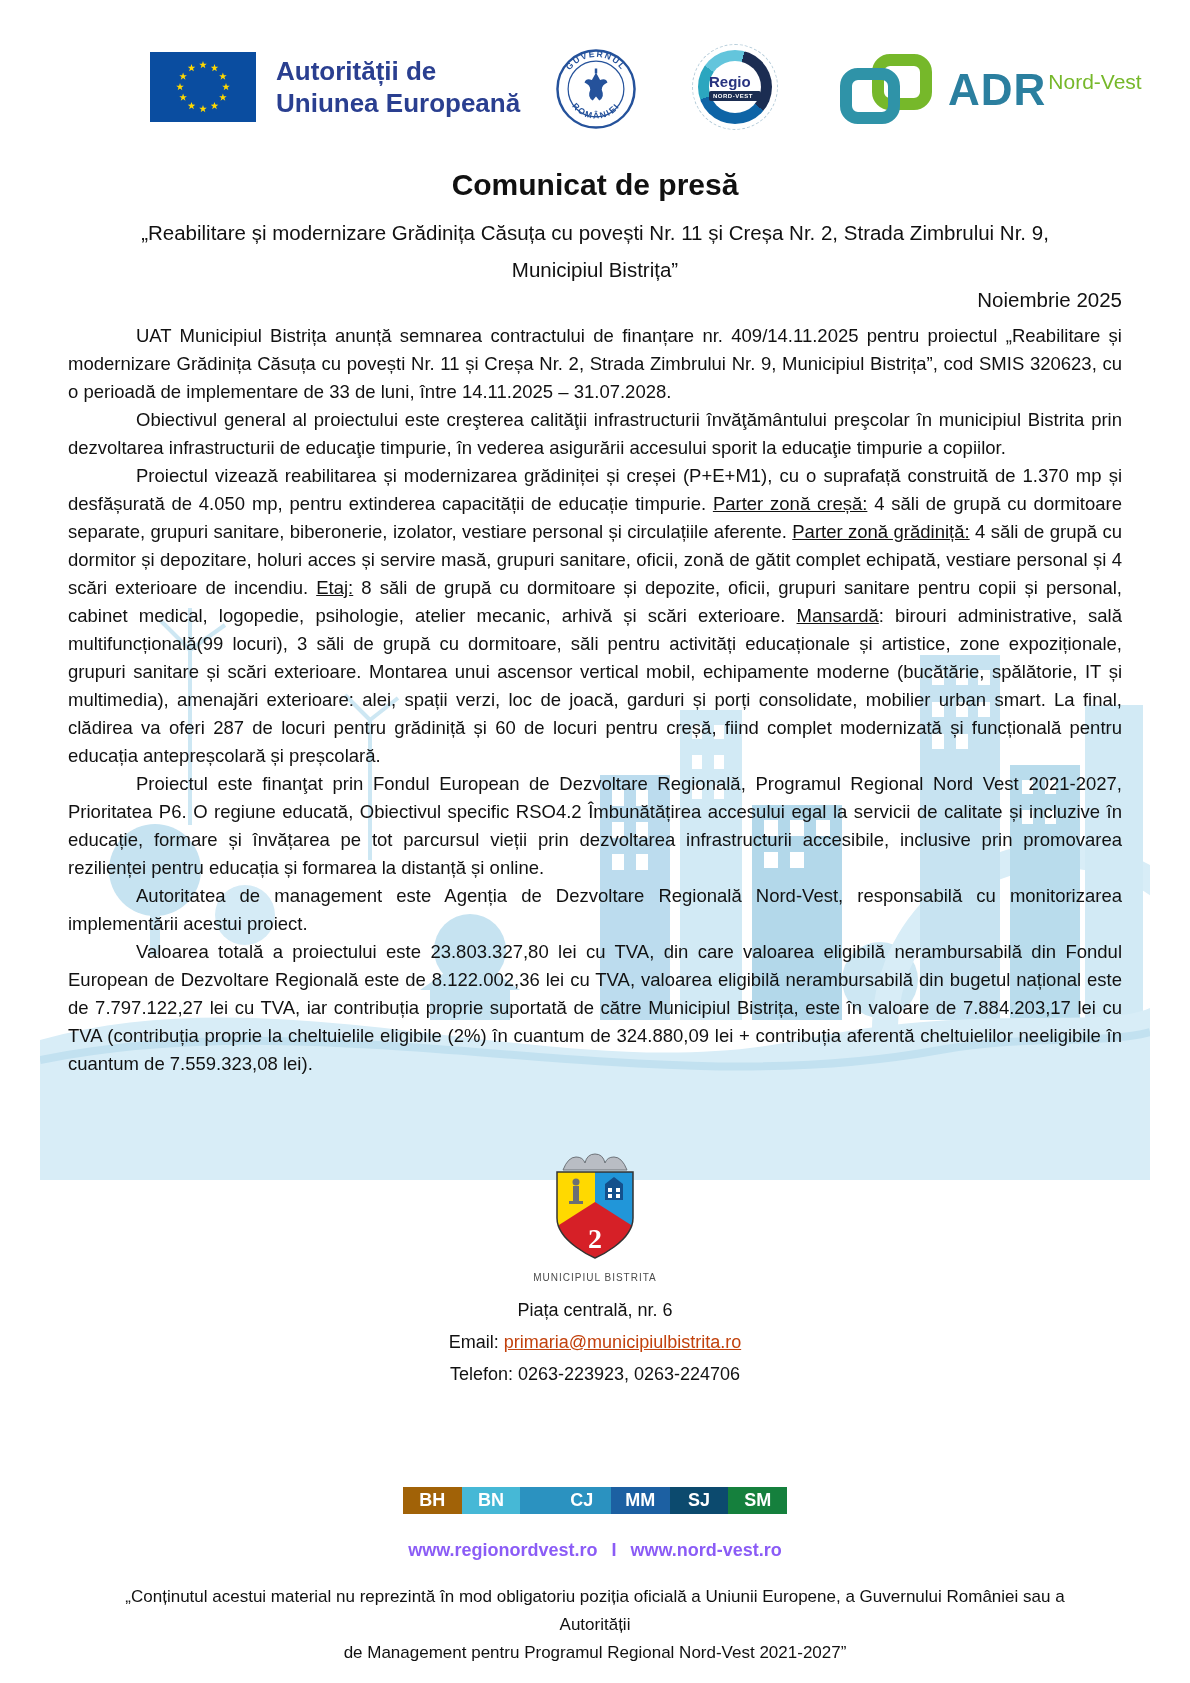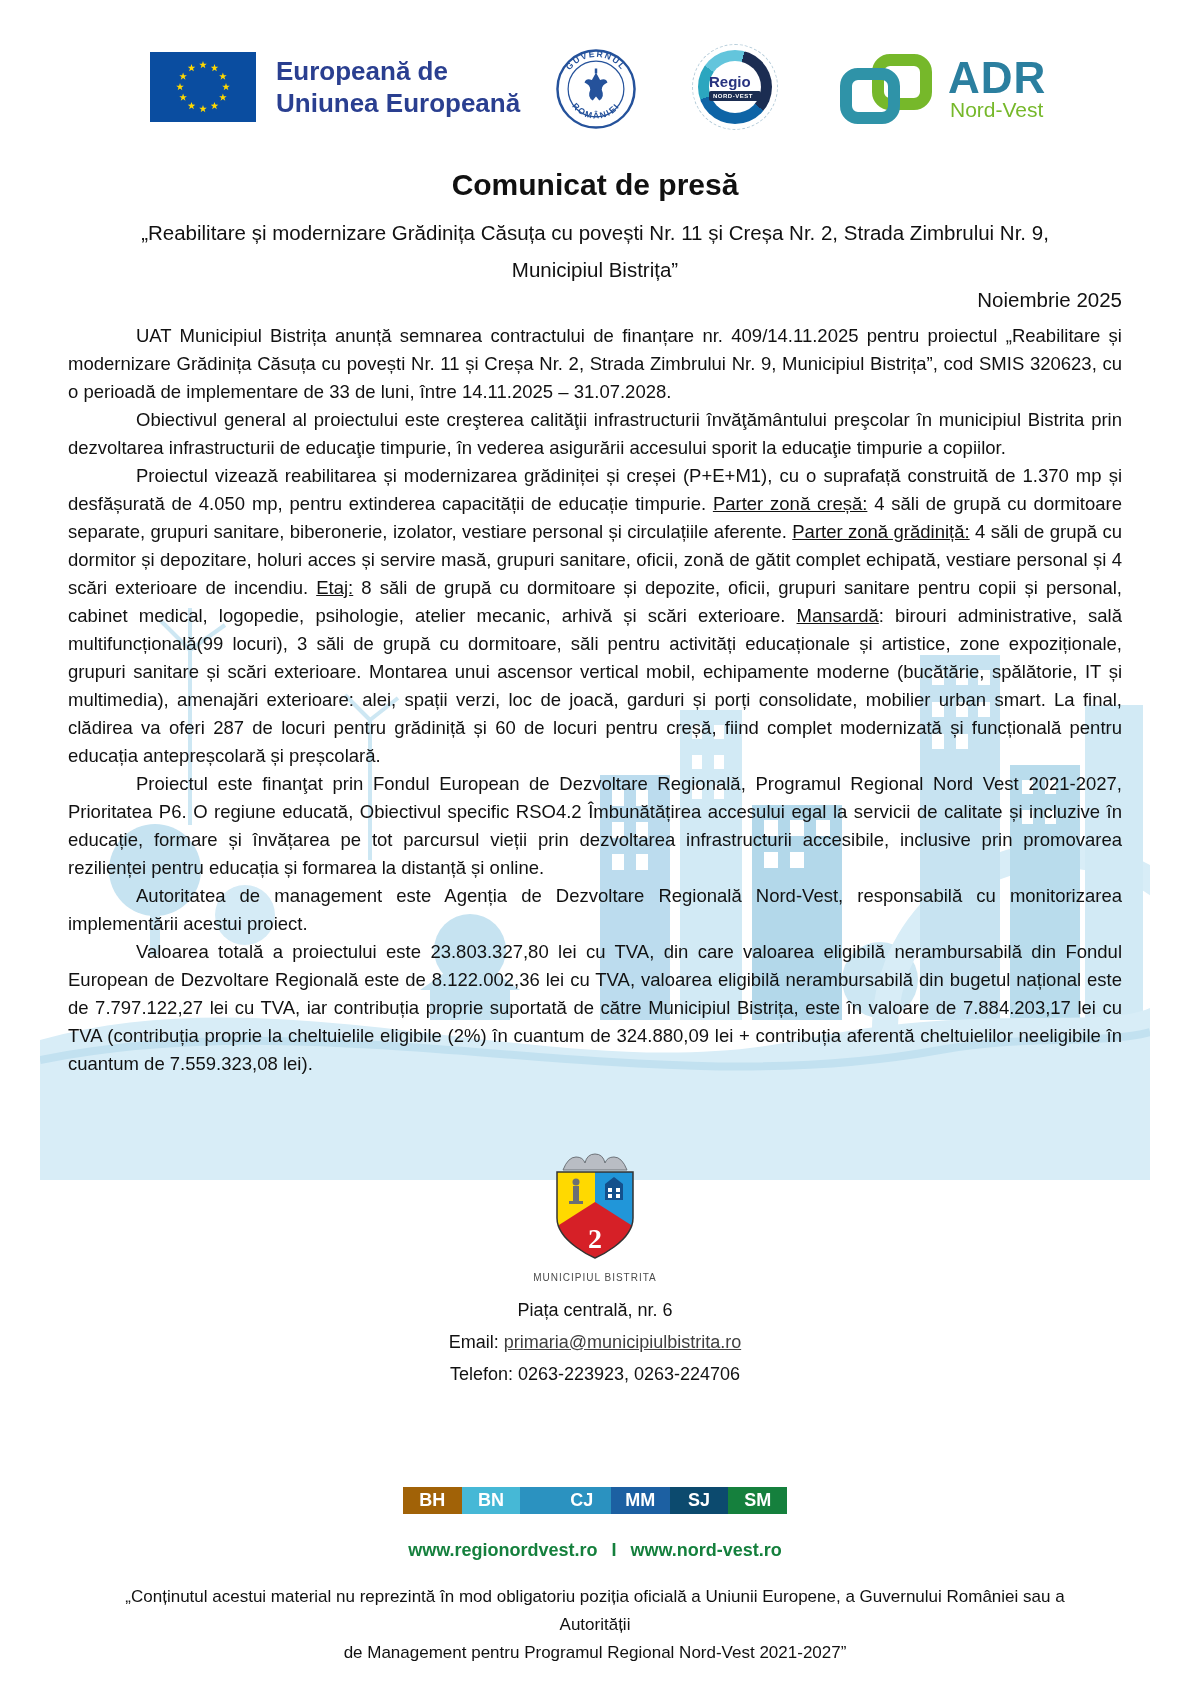--- a/index.html
+++ b/index.html
@@ -21,42 +21,42 @@
   .gov-seal{position:absolute;left:555px;top:48px;width:82px;height:82px;}
   .regio-logo{position:absolute;left:698px;top:50px;width:74px;height:74px;}
   .regio-dash{position:absolute;left:-6px;top:-6px;width:84px;height:84px;border:1px dashed #b6cdda;border-radius:50%;}
   .regio-ring{position:absolute;left:0;top:0;width:74px;height:74px;border-radius:50%;
     background:conic-gradient(from -55deg,#63c5dc 0deg 70deg,#1b2d52 70deg 185deg,#0e64a6 185deg 305deg,#2ba6bf 305deg 360deg);}
   .regio-center{position:absolute;left:11px;top:11px;width:52px;height:52px;border-radius:50%;background:#fff;
     display:flex;flex-direction:column;justify-content:center;}
   .regio-name{color:#283380;font-weight:bold;font-size:15px;line-height:15px;}
   .regio-sub{margin-top:2px;background:#1b2d52;color:#fff;font-weight:bold;font-size:6px;line-height:8px;padding:1px 4px;border-radius:2px;letter-spacing:.5px;}
   .adr-logo{position:absolute;left:838px;top:52px;display:flex;align-items:center;}
-  .adr-text{margin-left:14px;display:flex;flex-direction:column;}
+  .adr-text{margin-left:14px;display:flex;flex-direction:row;}
   .adr-name{color:#2b7f9f;font-weight:bold;font-size:44px;line-height:40px;letter-spacing:1px;}
   .adr-sub{color:#76b82a;font-size:21px;line-height:24px;margin-left:2px;}
   
   .title{position:absolute;left:0;top:168px;width:1190px;text-align:center;font-size:30px;font-weight:bold;z-index:2;}
   .subtitle{position:absolute;left:95px;top:214px;width:1000px;text-align:center;font-size:20.5px;line-height:37px;z-index:2;}
   .date-line{position:absolute;right:68px;top:288px;font-size:20.5px;z-index:2;}
   
   .body-text{position:absolute;left:68px;top:322px;width:1054px;z-index:1;}
   .body-text p{margin:0;text-align:justify;text-indent:68px;font-size:18.5px;line-height:28px;}
   .body-text .u{text-decoration:underline;}
   
   .crest-block{position:absolute;left:0;top:1146px;width:1190px;text-align:center;z-index:2;}
   .crest-caption{font-size:10px;letter-spacing:1px;color:#4a4a4a;margin-top:2px;}
   .address{position:absolute;left:0;top:1300px;width:1190px;text-align:center;font-size:18px;z-index:2;}
   .email-line{position:absolute;left:0;top:1332px;width:1190px;text-align:center;font-size:18px;z-index:2;}
-  .email-link{color:#404040;text-decoration:underline;cursor:pointer;}
+  .email-link{color:#c2410c;text-decoration:underline;cursor:pointer;}
   .phone-line{position:absolute;left:0;top:1364px;width:1190px;text-align:center;font-size:18px;z-index:2;}
   .slogan{position:absolute;left:0;top:1396px;width:1190px;text-align:center;font-size:30px;font-weight:bold;font-style:italic;z-index:2;}
   .county-bar{position:absolute;left:403px;top:1487px;width:384px;height:27px;display:flex;z-index:2;}
   .county{width:64px;height:27px;display:flex;align-items:center;justify-content:center;color:#fff;font-weight:bold;font-size:18px;}
-  .websites{position:absolute;left:0;top:1540px;width:1190px;text-align:center;font-size:18px;font-weight:bold;color:#15803d;z-index:2;}
+  .websites{position:absolute;left:0;top:1540px;width:1190px;text-align:center;font-size:18px;font-weight:bold;color:#8b5cf6;z-index:2;}
   .websites .sep{padding:0 14px;}
   .disclaimer{position:absolute;left:95px;top:1583px;width:1000px;text-align:center;font-size:17px;line-height:28px;z-index:2;}
 </style>
 </head>
 <body>
 
 <div class="page">
 
   <svg class="watermark" width="1110" height="620" viewBox="0 0 1110 620">
     <g fill="none" stroke="#cde7f3" stroke-width="4">
@@ -132,21 +132,21 @@
             <use href="#st" transform="translate(64.5,53.9)"></use>
           <use href="#st" transform="translate(53,57)"></use>
             <use href="#st" transform="translate(41.5,53.9)"></use>
           <use href="#st" transform="translate(33.1,45.5)"></use>
             <use href="#st" transform="translate(30,35)"></use>
           <use href="#st" transform="translate(33.1,24.5)"></use>
             <use href="#st" transform="translate(41.5,16.1)"></use>
         </svg>
       </div>
       <div class="eu-text">
-        <div>Europeană de</div>
+        <div>Autorității de</div>
         <div>Uniunea Europeană</div>
       </div>
     </div>
 
     <div class="gov-seal">
       <svg width="82" height="82" viewBox="0 0 100 100">
         <circle cx="50" cy="50" r="47" fill="none" stroke="#25529b" stroke-width="3"></circle>
         <circle cx="50" cy="50" r="34" fill="none" stroke="#25529b" stroke-width="1.5"></circle>
         <defs>
           <path id="arcTop" d="M11,50 A39,39 0 0 1 89,50"></path>

